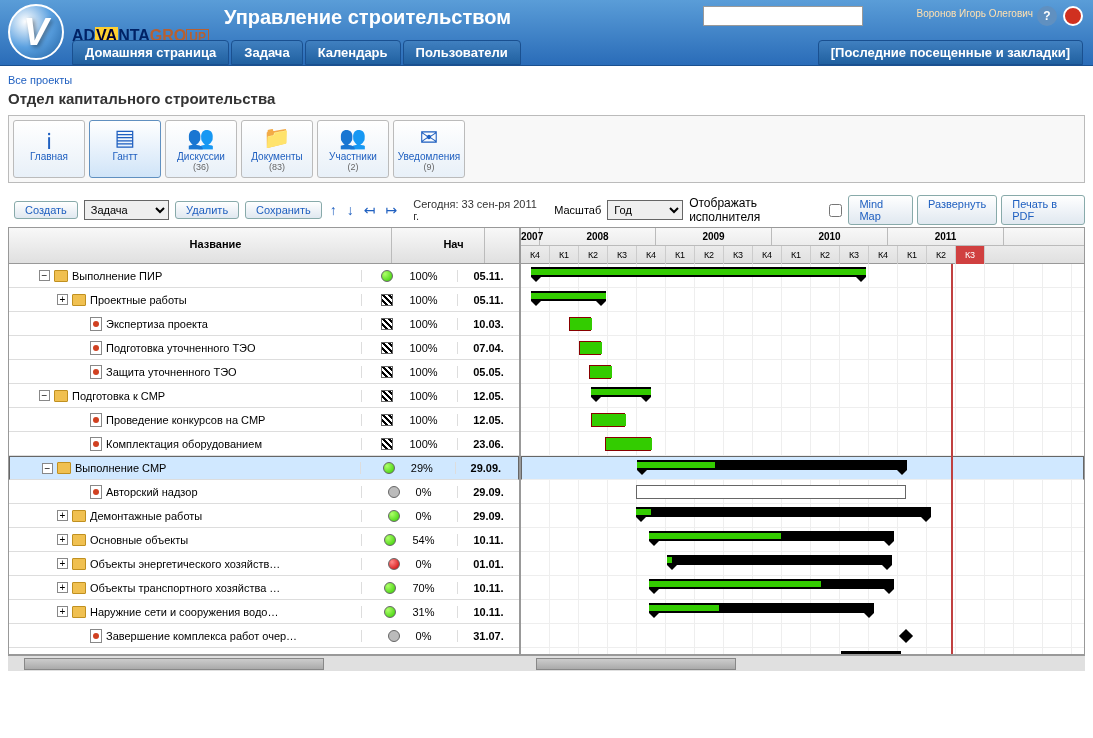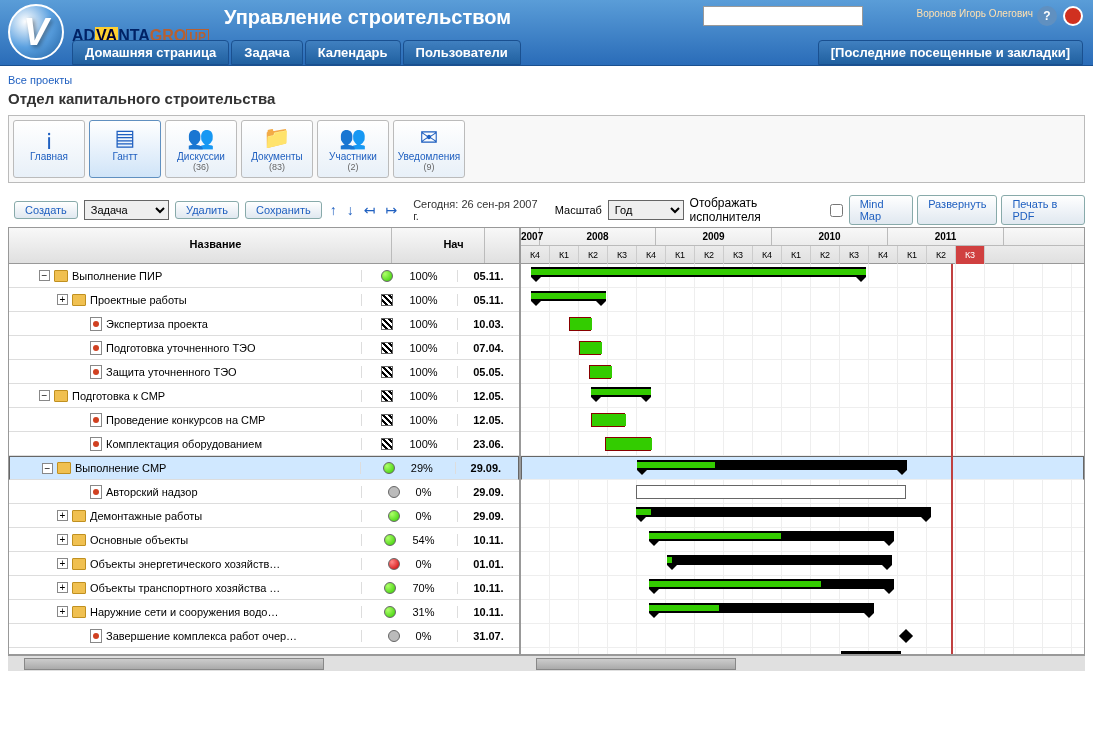--- a/index.html
+++ b/index.html
@@ -160,21 +160,21 @@
     <div class="right-btns" style="margin-left:0;margin-right:auto;order:-1">
     </div>
     <span class="btn">Создать</span>
     <select class="sel" style="width:90px"><option>Задача</option></select>
     <span class="btn">Удалить</span>
     <span class="btn">Сохранить</span>
     <span class="arrow-btn">↑</span>
     <span class="arrow-btn">↓</span>
     <span class="arrow-btn">↤</span>
     <span class="arrow-btn">↦</span>
-    <span class="today-text">Сегодня: 26 сен-ря 2007 г.</span>
+    <span class="today-text">Сегодня: 33 сен-ря 2011 г.</span>
     <span class="scale-label">Масштаб</span>
     <select class="sel" style="width:80px"><option>Год</option></select>
     <span>Отображать исполнителя</span>
     <input type="checkbox" style="">
     <div class="right-btns">
       <span class="btn">Mind Map</span>
       <span class="btn">Развернуть</span>
       <span class="btn">Печать в PDF</span>
     </div>
   </div>

